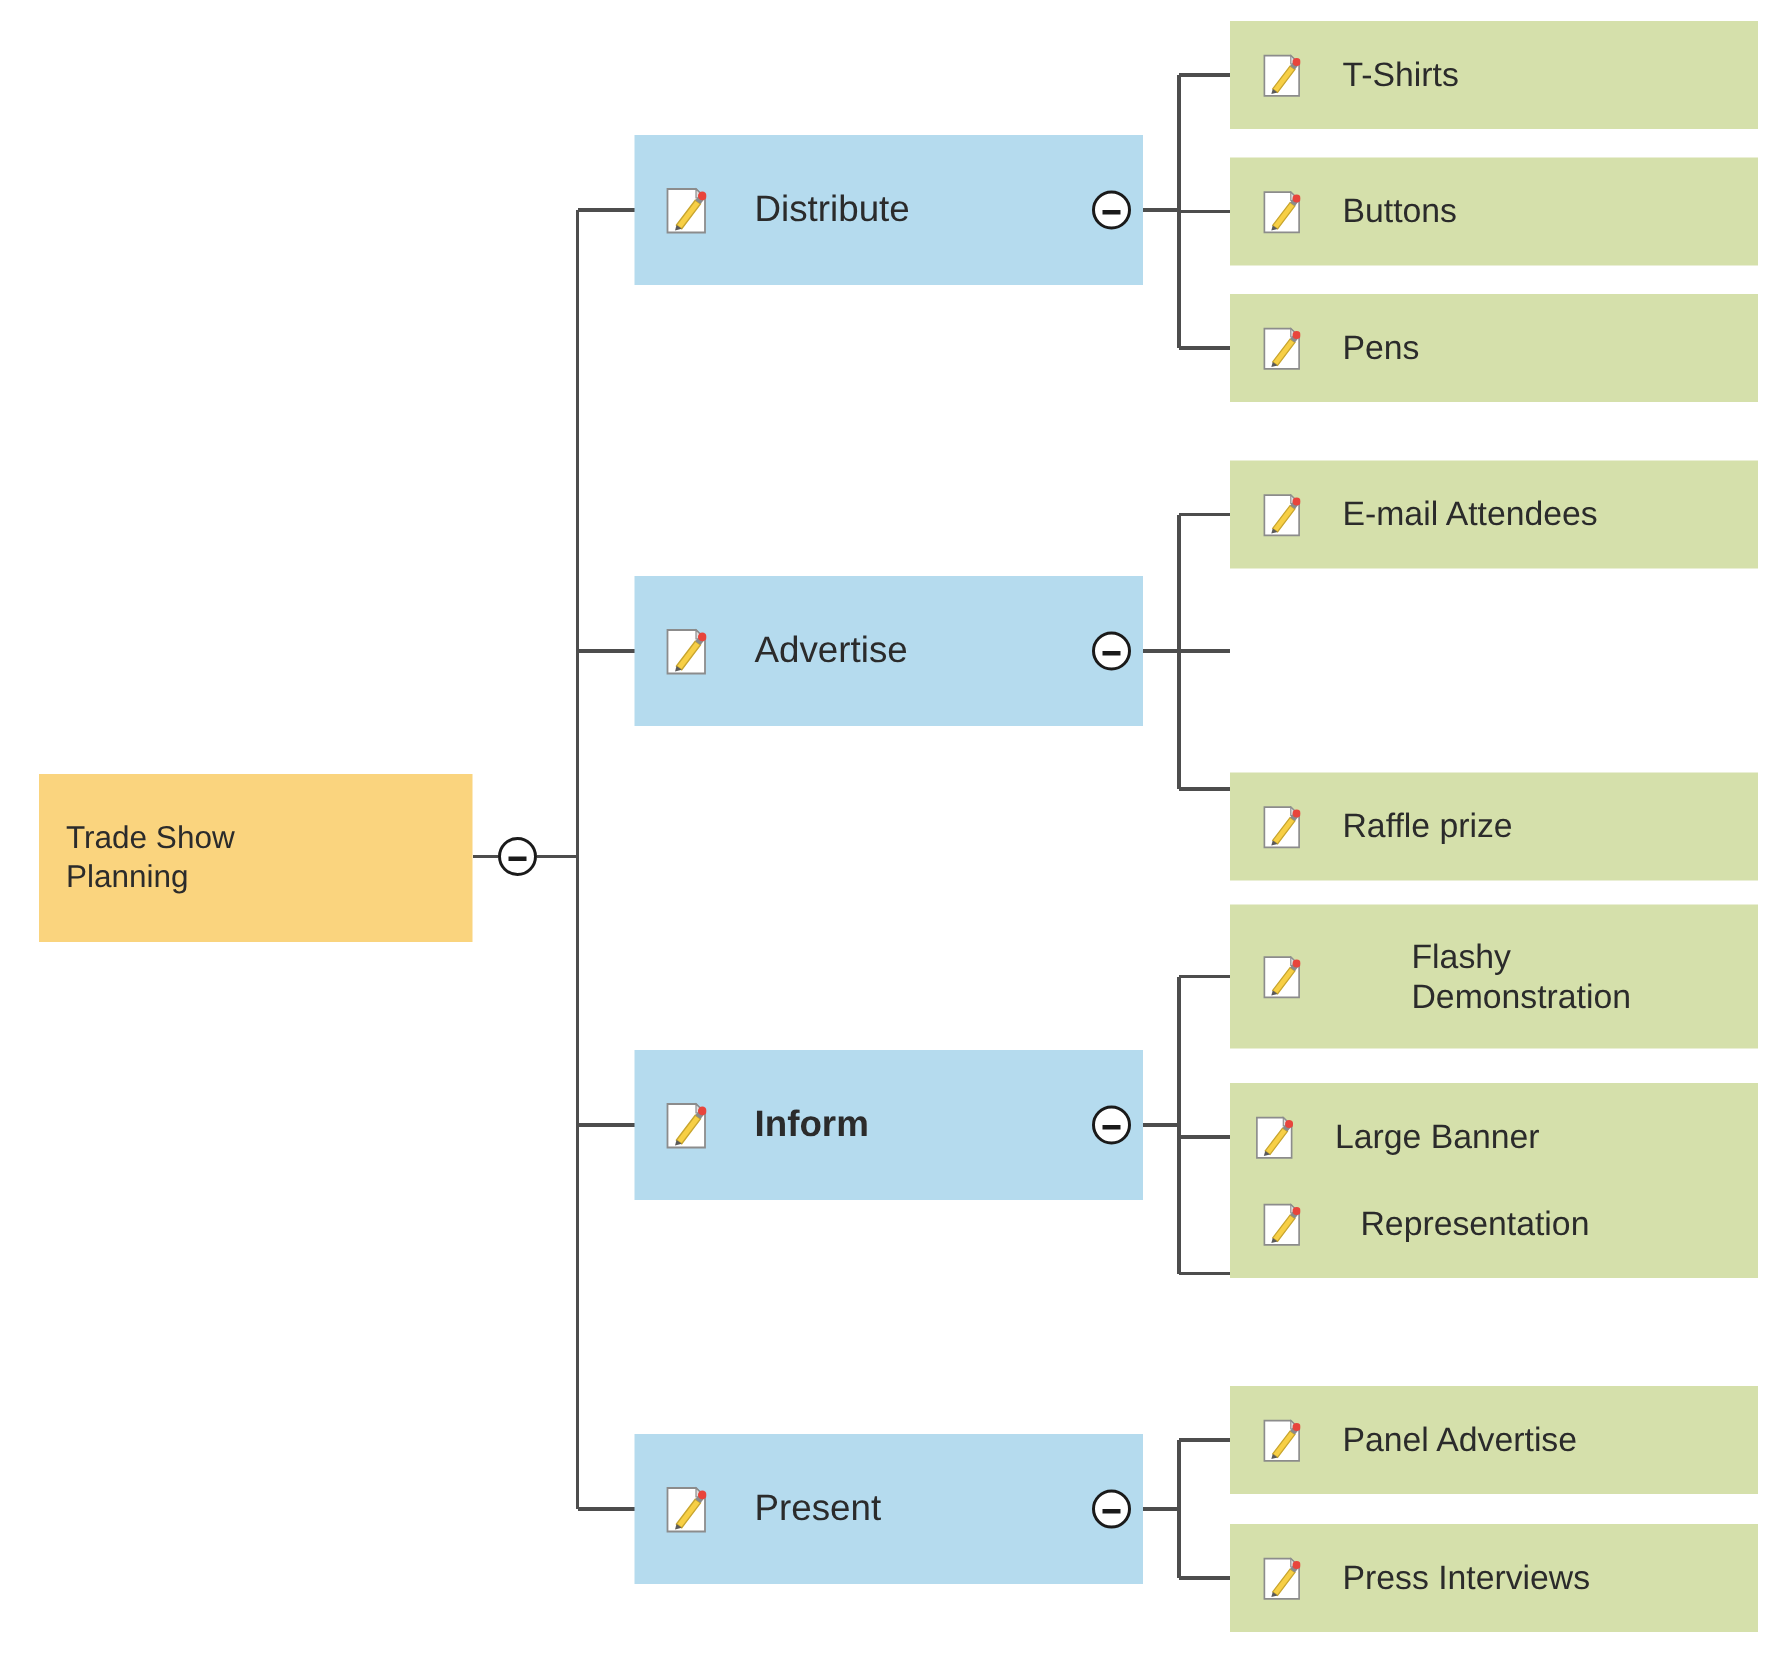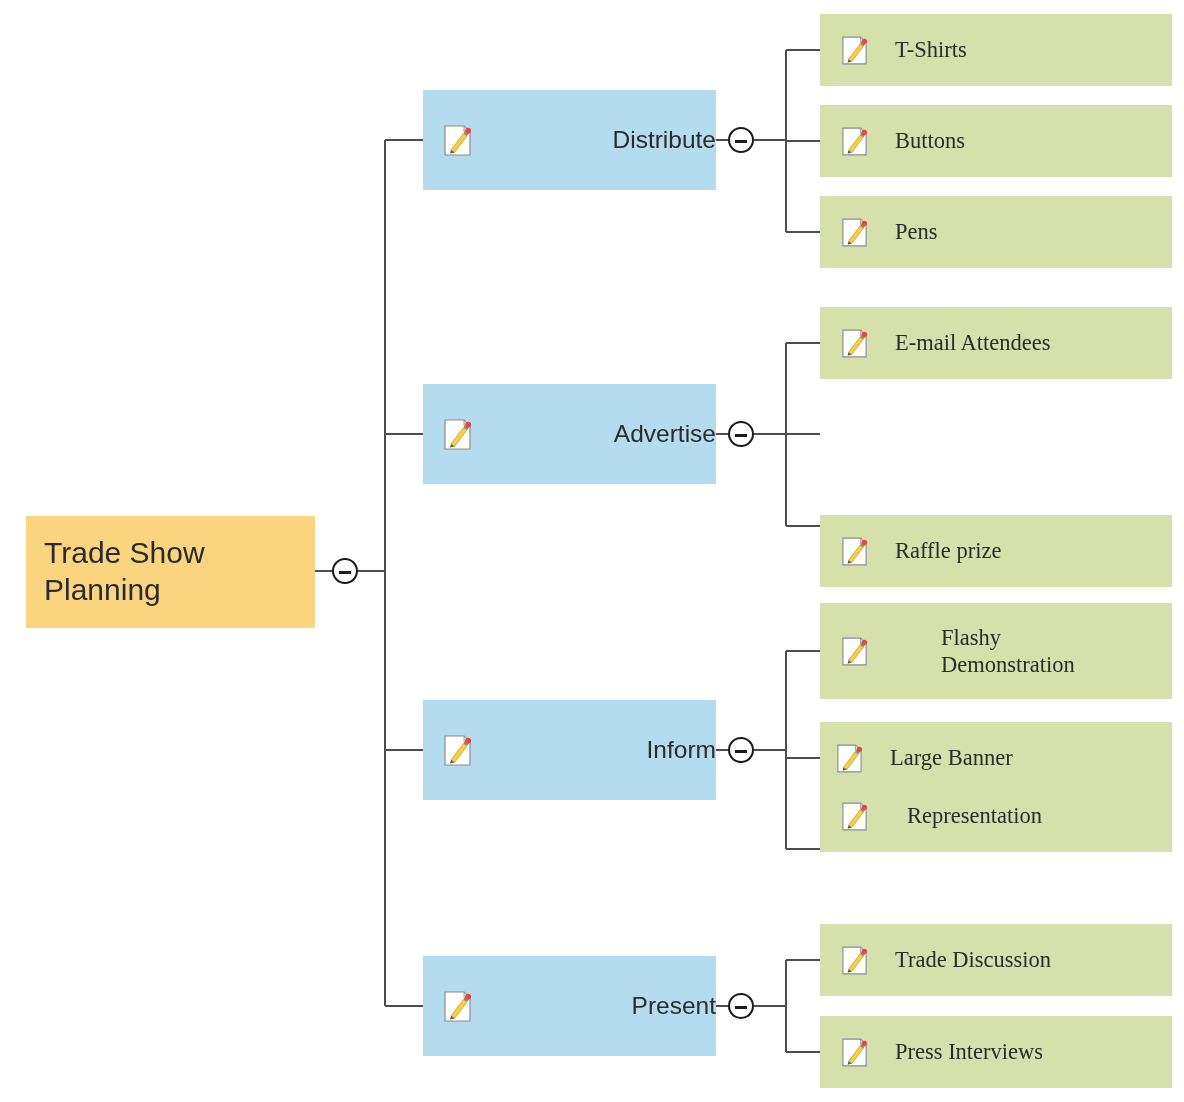--- a/index.html
+++ b/index.html
@@ -2,24 +2,24 @@
 <html><head>
 <meta charset="utf-8">
 <style>
   html,body{margin:0;padding:0;background:#ffffff;}
   body{font-family:"Liberation Sans","DejaVu Sans",sans-serif;}
   #canvas{position:relative;width:1184px;height:1102px;background:#ffffff;overflow:hidden;}
   svg.wires{position:absolute;left:0;top:0;width:1184px;height:1102px;pointer-events:none;}
   .node{position:absolute;display:flex;align-items:center;box-sizing:border-box;}
   .node .label{color:#2b2b2b;line-height:1.22;white-space:pre-line;}
   .root{background:#fad47e;left:26px;top:516px;width:289px;height:112px;padding-left:18px;}
-  .root .label{font-size:30px;}
-  .branch{background:#b5dbee;left:423px;width:293px;height:100px;padding-left:21px;justify-content:space-between;}
+  .root .label{font-size:21px;}
+  .branch{background:#b5dbee;left:423px;width:339px;height:100px;padding-left:21px;}
   .branch .label{font-size:24.5px;}
-  .leaf{background:#d5e0ab;left:820px;width:352px;height:72px;padding-left:22px;font-family:Liberation Serif, serif;}
+  .leaf{background:#d5e0ab;left:820px;width:352px;height:72px;padding-left:22px;}
   .leaf .label{font-size:22.5px;}
   .leaf.tall{height:96px;gap:46px;}
   .doc-icon{flex:0 0 auto;width:27px;height:31px;margin-right:32px;position:relative;}
   .leaf .doc-icon{width:25px;height:29px;margin-right:28px;}
   .doc-icon .page{position:absolute;left:0;top:0;width:100%;height:100%;}
   .collapse{position:absolute;width:26px;height:26px;border:2px solid #1a1a1a;border-radius:50%;background:#ffffff;box-sizing:border-box;}
   .collapse::before{content:"";position:absolute;left:5px;top:11px;width:12px;height:2.5px;background:#1a1a1a;}
 </style>
 </head>
 <body>
@@ -98,21 +98,21 @@
         <path d="M7 25 L19.5 8.5 L23 11 L10.5 27.5 Z" fill="#f7cf45" stroke="#c8a52e" stroke-width="0.9"></path>
         <path d="M19.5 8.5 L21.8 5.6 L25.3 8.1 L23 11 Z" fill="#8a8a8a"></path>
         <circle cx="24.2" cy="5.6" r="2.9" fill="#e8453c"></circle>
         <path d="M7 25 L6 28.6 L10.5 27.5 Z" fill="#5a5a5a"></path>
       </svg>
     </span>
     <span class="label">Advertise</span>
   </div>
   <div class="collapse" style="left:728px;top:421px;"></div>
 
-  <div class="node branch" style="top:700px;">
+  <div class="node branch" style="top:700px;font-weight:bold;">
     <span class="doc-icon">
       <svg class="page" viewBox="0 0 27 31" xmlns="http://www.w3.org/2000/svg">
         <path d="M1 1 H20 L26 7 V30 H1 Z" fill="#ffffff" stroke="#8c8c8c" stroke-width="1.2"></path>
         <path d="M20 1 L26 7 H20 Z" fill="#e0e0e0" stroke="#8c8c8c" stroke-width="0.8"></path>
         <path d="M7 25 L19.5 8.5 L23 11 L10.5 27.5 Z" fill="#f7cf45" stroke="#c8a52e" stroke-width="0.9"></path>
         <path d="M19.5 8.5 L21.8 5.6 L25.3 8.1 L23 11 Z" fill="#8a8a8a"></path>
         <circle cx="24.2" cy="5.6" r="2.9" fill="#e8453c"></circle>
         <path d="M7 25 L6 28.6 L10.5 27.5 Z" fill="#5a5a5a"></path>
       </svg>
     </span>
@@ -253,21 +253,21 @@
     <span class="doc-icon">
       <svg class="page" viewBox="0 0 27 31" xmlns="http://www.w3.org/2000/svg">
         <path d="M1 1 H20 L26 7 V30 H1 Z" fill="#ffffff" stroke="#8c8c8c" stroke-width="1.2"></path>
         <path d="M20 1 L26 7 H20 Z" fill="#e0e0e0" stroke="#8c8c8c" stroke-width="0.8"></path>
         <path d="M7 25 L19.5 8.5 L23 11 L10.5 27.5 Z" fill="#f7cf45" stroke="#c8a52e" stroke-width="0.9"></path>
         <path d="M19.5 8.5 L21.8 5.6 L25.3 8.1 L23 11 Z" fill="#8a8a8a"></path>
         <circle cx="24.2" cy="5.6" r="2.9" fill="#e8453c"></circle>
         <path d="M7 25 L6 28.6 L10.5 27.5 Z" fill="#5a5a5a"></path>
       </svg>
     </span>
-    <span class="label">Trade Discussion</span>
+    <span class="label">Panel Advertise</span>
   </div>
 
   <div class="node leaf" style="top:1016px;">
     <span class="doc-icon">
       <svg class="page" viewBox="0 0 27 31" xmlns="http://www.w3.org/2000/svg">
         <path d="M1 1 H20 L26 7 V30 H1 Z" fill="#ffffff" stroke="#8c8c8c" stroke-width="1.2"></path>
         <path d="M20 1 L26 7 H20 Z" fill="#e0e0e0" stroke="#8c8c8c" stroke-width="0.8"></path>
         <path d="M7 25 L19.5 8.5 L23 11 L10.5 27.5 Z" fill="#f7cf45" stroke="#c8a52e" stroke-width="0.9"></path>
         <path d="M19.5 8.5 L21.8 5.6 L25.3 8.1 L23 11 Z" fill="#8a8a8a"></path>
         <circle cx="24.2" cy="5.6" r="2.9" fill="#e8453c"></circle>

